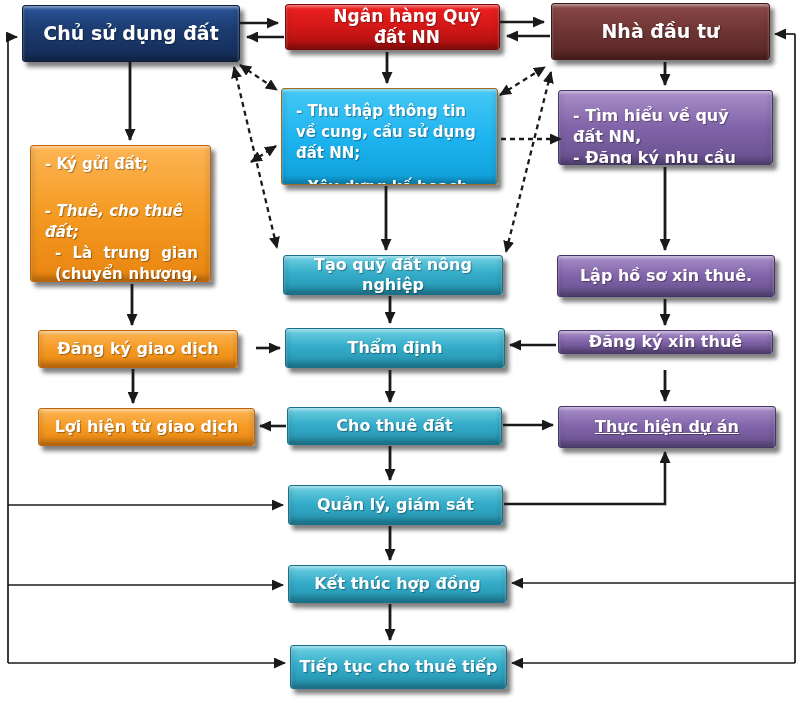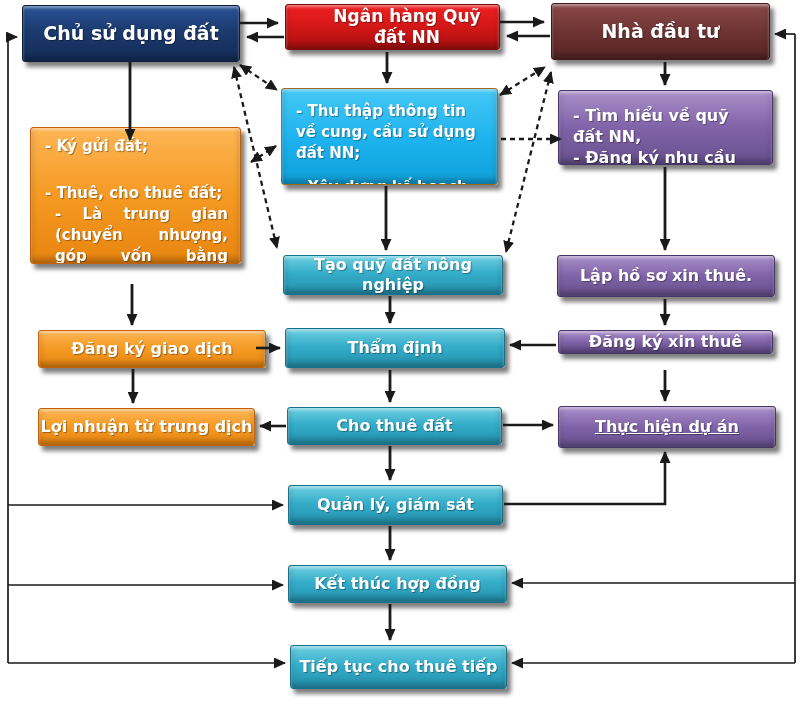--- a/index.html
+++ b/index.html
@@ -20,74 +20,74 @@
   .multi{display:block;text-align:left;overflow:hidden;}
   .navy  {background:linear-gradient(#2a5499 0%,#1b3a6e 45%,#142c57 100%);border:1px solid #0d1f3c;}
   .red   {background:linear-gradient(#ef2020 0%,#d31717 50%,#a90f0f 100%);border:1px solid #7a0808;padding-left:29px;}
   .maroon{background:linear-gradient(#8a4a48 0%,#6e3433 50%,#572424 100%);border:1px solid #3f1817;}
   .cyan  {background:linear-gradient(#45c8f5 0%,#1cb2ee 55%,#0f9fd8 100%);border:1px solid #a06a1f;}
   .teal  {background:linear-gradient(#6fd0e2 0%,#35adca 45%,#2391ad 100%);border:1px solid #17708c;}
   .orange{background:linear-gradient(#fcb554 0%,#f59a23 50%,#e8850f 100%);border:1px solid #c3600a;}
   .purple{background:linear-gradient(#a98fc9 0%,#8063a8 50%,#67508d 100%);border:1px solid #46356a;}
   .fs19{font-size:19px;} .fs17{font-size:17px;} .fs16{font-size:16px;} .fs15{font-size:15px;}
   .ln{line-height:21px;}
-  .gap{margin-top:26px;}
+  .gap{margin-top:26px;font-style:italic;}
   .gap-s{margin-top:13px;}
   .just{text-align:justify;padding-left:10px;}
   #connectors{position:absolute;left:0;top:0;pointer-events:none;z-index:5;}
   .pad-l{padding:8px 12px 6px 14px;}
 </style>
 </head>
 <body>
 
 <div id="stage">
 
   <div class="box navy fs19" style="left:22px;top:5px;width:218px;height:57px;">
     <span>Chủ sử dụng đất</span>
   </div>
   <div class="box red fs17" style="left:285px;top:4px;width:215px;height:46px;">
     <span>Ngân hàng Quỹ đất NN</span>
   </div>
   <div class="box maroon fs19" style="left:551px;top:3px;width:219px;height:57px;">
     <span>Nhà đầu tư</span>
   </div>
 
-  <div class="box orange multi fs15 pad-l" style="left:30px;top:127px;width:211px;height:137px;">
+  <div class="box orange multi fs15 pad-l" style="left:30px;top:145px;width:181px;height:137px;">
     <div class="ln">- Ký gửi đất;</div>
     <div class="ln gap">- Thuê, cho thuê đất;</div>
     <div class="ln just">- Là trung gian (chuyển nhượng, góp vốn bằng QSDĐ; cho thuê quỹ đất</div>
   </div>
   <div class="box cyan multi fs15 pad-l" style="left:281px;top:88px;width:217px;height:97px;padding-top:12px;">
     <div class="ln">- Thu thập thông tin về cung, cầu sử dụng đất NN;</div>
     <div class="ln gap-s">- Xây dựng kế hoạch quản</div>
   </div>
   <div class="box purple multi fs16" style="left:558px;top:90px;width:215px;height:75px;padding:14px 21px 8px 14px;">
     <div class="ln">- Tìm hiểu về quỹ đất NN,</div>
     <div class="ln">- Đăng ký nhu cầu thuê</div>
   </div>
 
   <div class="box teal fs16" style="left:283px;top:255px;width:220px;height:40px;">
     <span>Tạo quỹ đất nông nghiệp</span>
   </div>
   <div class="box purple fs16" style="left:557px;top:255px;width:218px;height:42px;">
     <span>Lập hồ sơ xin thuê.</span>
   </div>
 
-  <div class="box orange fs16" style="left:38px;top:330px;width:228px;height:38px;">
+  <div class="box orange fs16" style="left:38px;top:330px;width:200px;height:38px;">
     <span>Đăng ký giao dịch</span>
   </div>
   <div class="box teal fs16" style="left:285px;top:328px;width:220px;height:40px;">
     <span>Thẩm định</span>
   </div>
   <div class="box purple fs16" style="left:558px;top:330px;width:215px;height:24px;">
     <span>Đăng ký xin thuê</span>
   </div>
 
   <div class="box orange fs16" style="left:38px;top:408px;width:217px;height:38px;">
-    <span>Lợi nhuận từ trung dịch</span>
+    <span>Lợi hiện từ giao dịch</span>
   </div>
   <div class="box teal fs16" style="left:287px;top:407px;width:215px;height:38px;">
     <span>Cho thuê đất</span>
   </div>
   <div class="box purple fs16" style="left:558px;top:406px;width:218px;height:42px;text-decoration:underline;">
     <span>Thực hiện dự án</span>
   </div>
 
   <div class="box teal fs16" style="left:288px;top:485px;width:215px;height:40px;">
     <span>Quản lý, giám sát</span>

